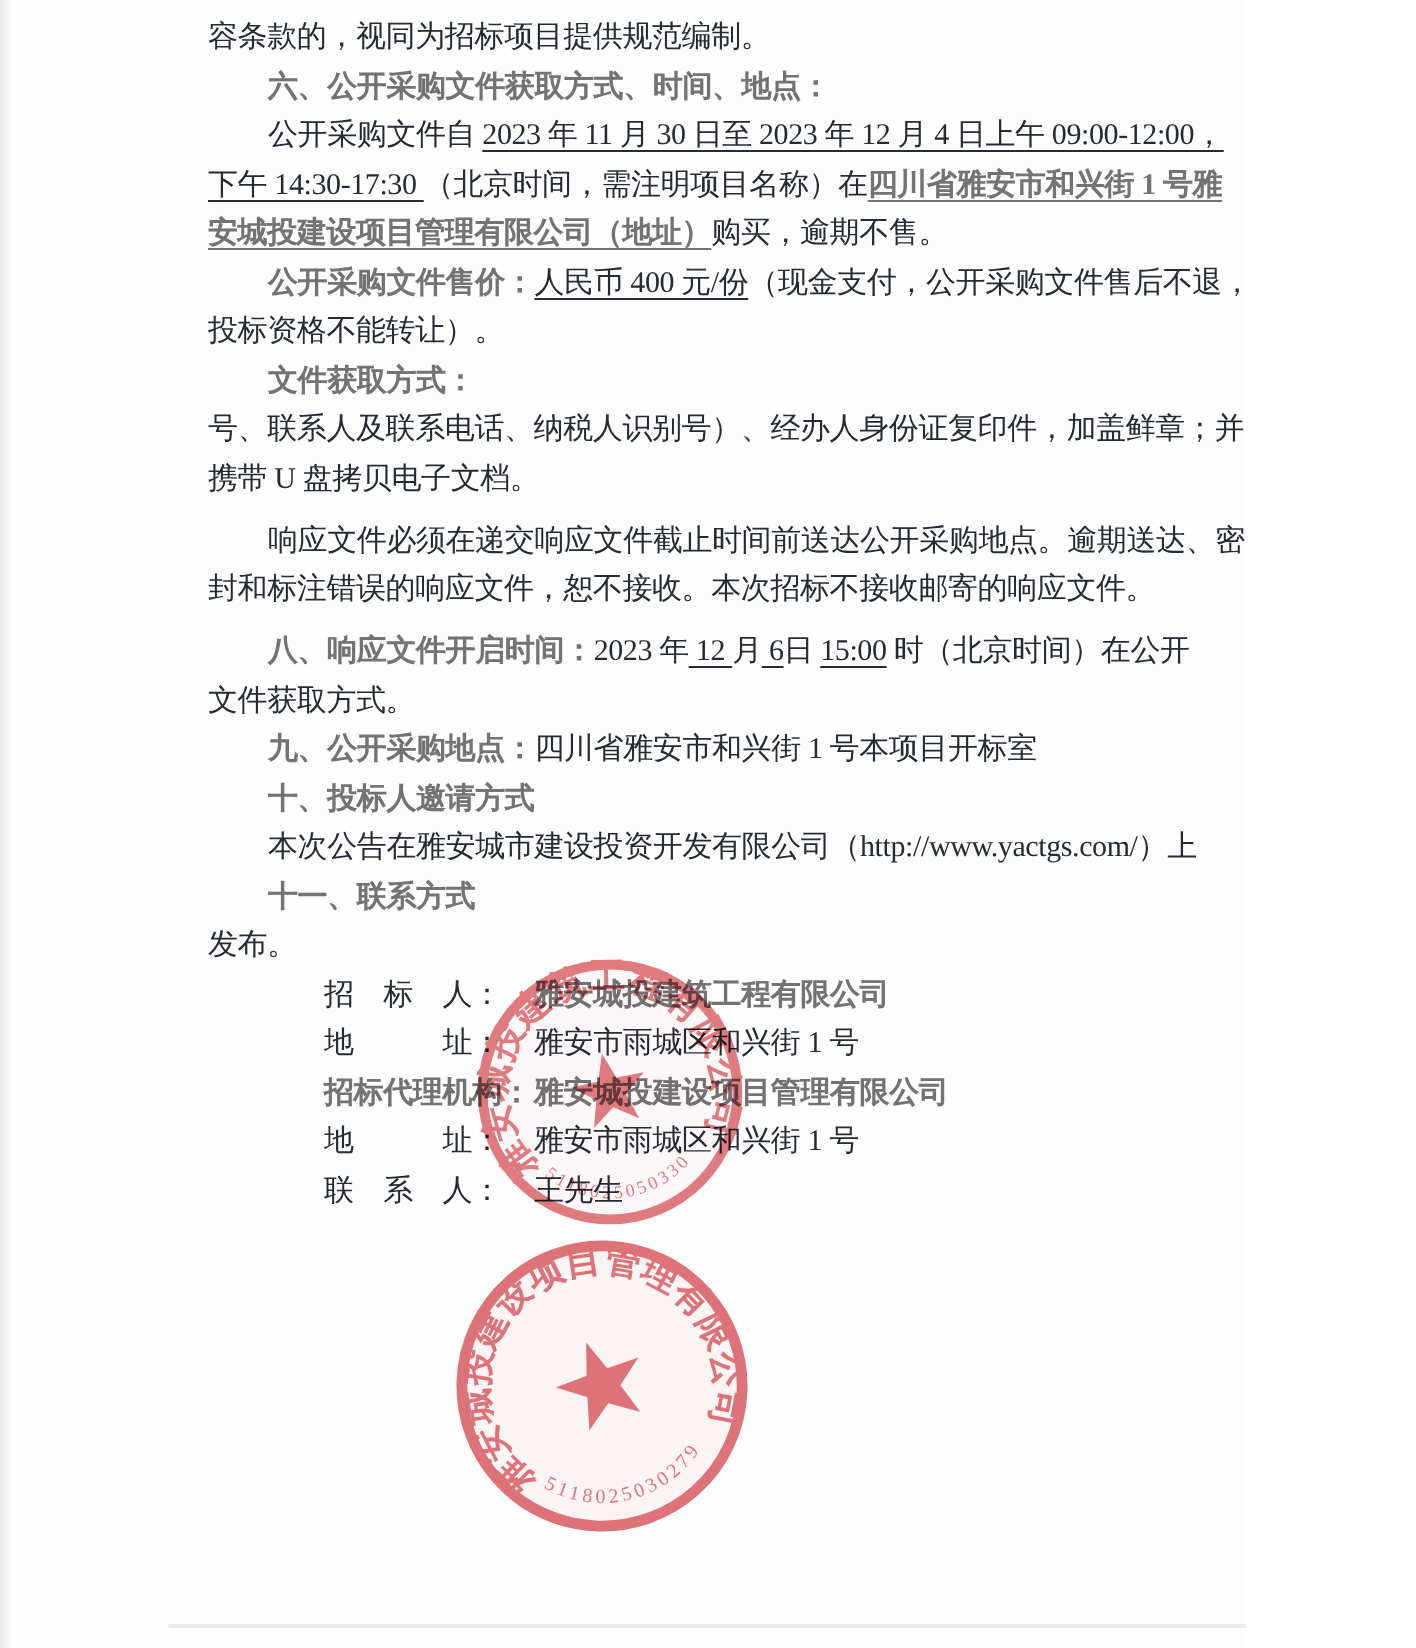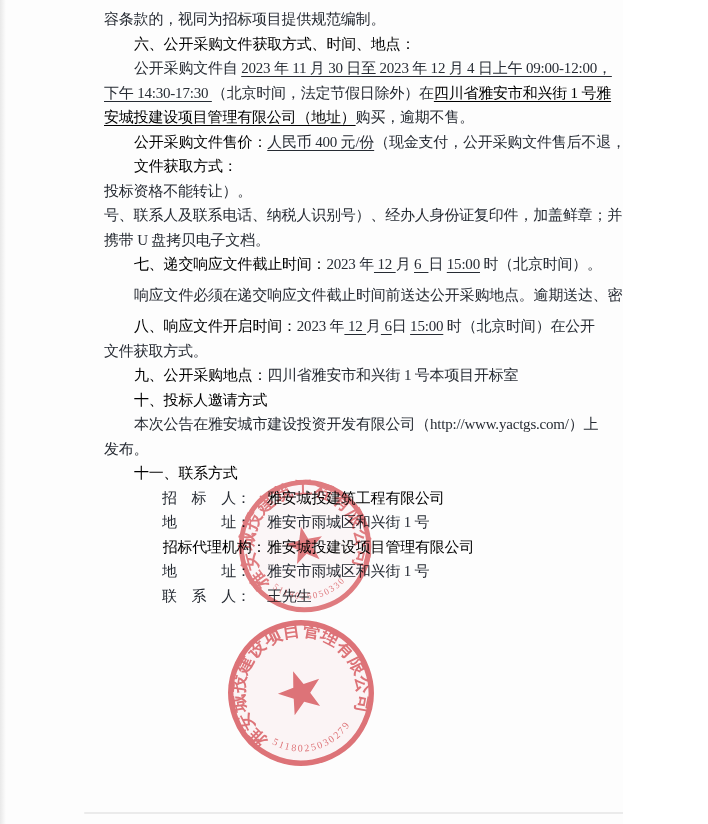--- a/index.html
+++ b/index.html
@@ -22,21 +22,21 @@
   .doc-body{
     position:absolute;left:104px;top:7px;right:18px;
   }
   .line{
     height:24.5px;line-height:24.5px;
     font-size:15px;letter-spacing:-0.2px;
     white-space:pre;
   }
   .line.ind{padding-left:30px;}
   .line.gap{margin-top:6.5px;}
-  .b{font-weight:400;color:#000000;text-align:center;}
+  .b{font-weight:700;color:#737373;}
   .u{text-decoration:underline;text-underline-offset:3px;text-decoration-thickness:1.2px;}
   .lbl{display:inline-block;min-width:105px;margin-left:28px;}
   .seal{
     position:absolute;
     mix-blend-mode:multiply;
   }
   .seal text{font-family:"Liberation Serif","DejaVu Serif",serif;}
   #seal1{left:233px;top:476px;width:144px;height:140px;opacity:.88;}
   #seal2{left:224px;top:616px;width:154px;height:154px;opacity:.9;}
   #seal3{left:621px;top:160px;width:148px;height:148px;opacity:.62;}
@@ -45,36 +45,36 @@
 <body>
 
 <div class="page">
 
   <div class="edge-shade"></div>
 
   <div class="doc-body">
       <div class="line"><span class="">容条款的，视同为招标项目提供规范编制。</span></div>
       <div class="line ind"><span class="b">六、公开采购文件获取方式、时间、地点：</span></div>
       <div class="line ind"><span class="">公开采购文件自 </span><span class="u">2023 年 11 月 30 日至 2023 年 12 月 4 日上午 09:00-12:00，</span></div>
-      <div class="line"><span class="u">下午 14:30-17:30&nbsp;</span><span class="">（北京时间，法定节假日除外）在</span><span class="b u">四川省雅安市和兴街 1 号雅</span></div>
+      <div class="line"><span class="u">下午 14:30-17:30&nbsp;</span><span class="">（北京时间，需注明项目名称）在</span><span class="b u">四川省雅安市和兴街 1 号雅</span></div>
       <div class="line"><span class="b u">安城投建设项目管理有限公司（地址）</span><span class="">购买，逾期不售。</span></div>
       <div class="line ind"><span class="b">公开采购文件售价：</span><span class="u">人民币 400 元/份</span><span class="">（现金支付，公开采购文件售后不退，</span></div>
+      <div class="line"><span class="">投标资格不能转让）。</span></div>
       <div class="line ind"><span class="b">文件获取方式：</span></div>
-      <div class="line"><span class="">投标资格不能转让）。</span></div>
       <div class="line"><span class="">号、联系人及联系电话、纳税人识别号）、经办人身份证复印件，加盖鲜章；并</span></div>
       <div class="line"><span class="">携带 U 盘拷贝电子文档。</span></div>
-      <div class="line ind"><span class="b">七、递交响应文件截止时间：</span><span class="">2023 年</span><span class="u">&nbsp;12&nbsp;</span><span class="">月 </span><span class="u">6&nbsp;&nbsp;</span><span class="">日 </span><span class="u">15:00</span><span class=""> 时（北京时间）。</span></div>
       <div class="line ind gap"><span class="">响应文件必须在递交响应文件截止时间前送达公开采购地点。逾期送达、密</span></div>
+      <div class="line"><span class="">封和标注错误的响应文件，恕不接收。本次招标不接收邮寄的响应文件。</span></div>
       <div class="line ind gap"><span class="b">八、响应文件开启时间：</span><span class="">2023 年</span><span class="u">&nbsp;12&nbsp;</span><span class="">月</span><span class="u">&nbsp;6</span><span class="">日 </span><span class="u">15:00</span><span class=""> 时（北京时间）在公开</span></div>
       <div class="line"><span class="">文件获取方式。</span></div>
       <div class="line ind"><span class="b">九、公开采购地点：</span><span class="">四川省雅安市和兴街 1 号本项目开标室</span></div>
       <div class="line ind"><span class="b">十、投标人邀请方式</span></div>
       <div class="line ind"><span class="">本次公告在雅安城市建设投资开发有限公司（http://www.yactgs.com/）上</span></div>
+      <div class="line ind"><span class="b">十一、联系方式</span></div>
       <div class="line"><span class="">发布。</span></div>
-      <div class="line ind"><span class="b">十一、联系方式</span></div>
       <div class="line ind"><span class="lbl">招　标　人：</span><span class="b">雅安城投建筑工程有限公司</span></div>
       <div class="line ind"><span class="lbl">地　　　址：</span><span class="">雅安市雨城区和兴街 1 号</span></div>
       <div class="line ind"><span class="lbl b">招标代理机构：</span><span class="b">雅安城投建设项目管理有限公司</span></div>
       <div class="line ind"><span class="lbl">地　　　址：</span><span class="">雅安市雨城区和兴街 1 号</span></div>
       <div class="line ind"><span class="lbl">联　系　人：</span><span class="">王先生</span></div>
     </div>
 
   <svg id="seal1" class="seal" viewBox="0 0 200 200">
     <g transform="rotate(-12 100 100)" fill="#d5494f" stroke="none" opacity="0.82">
       <ellipse cx="100" cy="100" rx="91" ry="91" fill="#e06a70" opacity="0.06"></ellipse>

